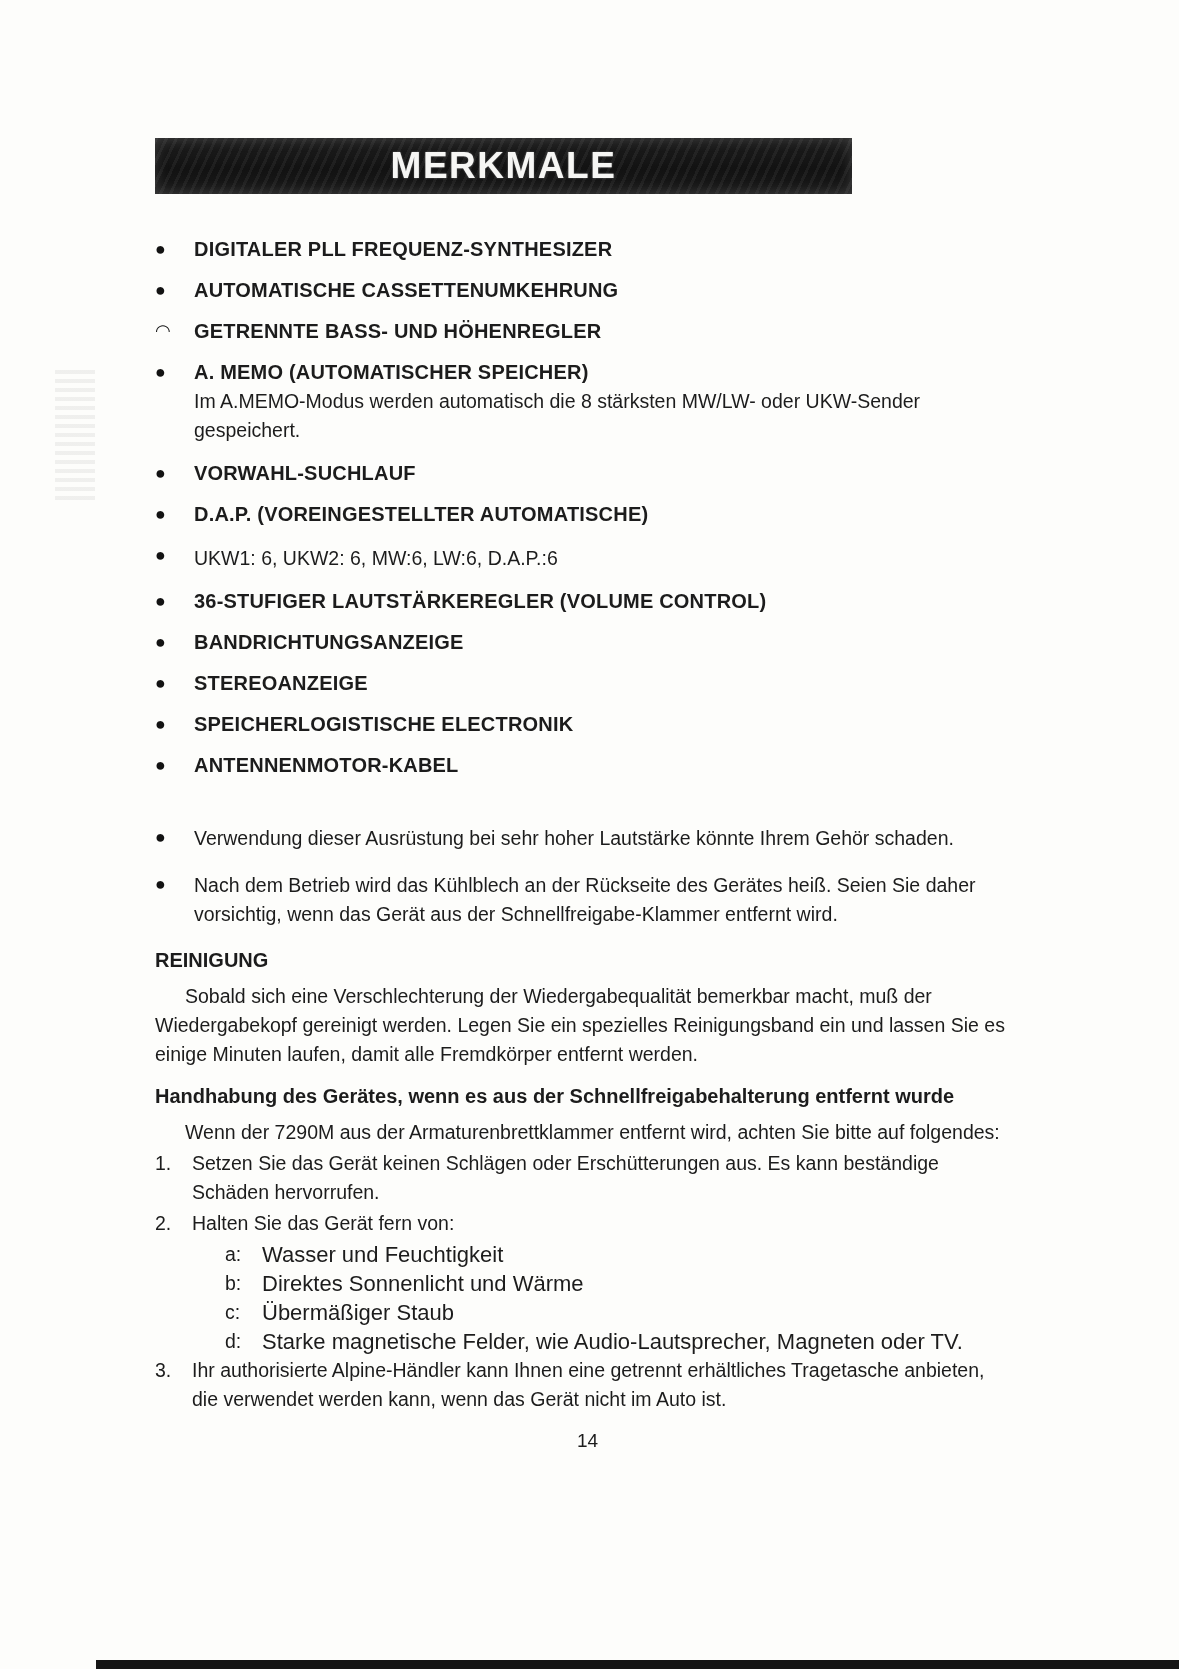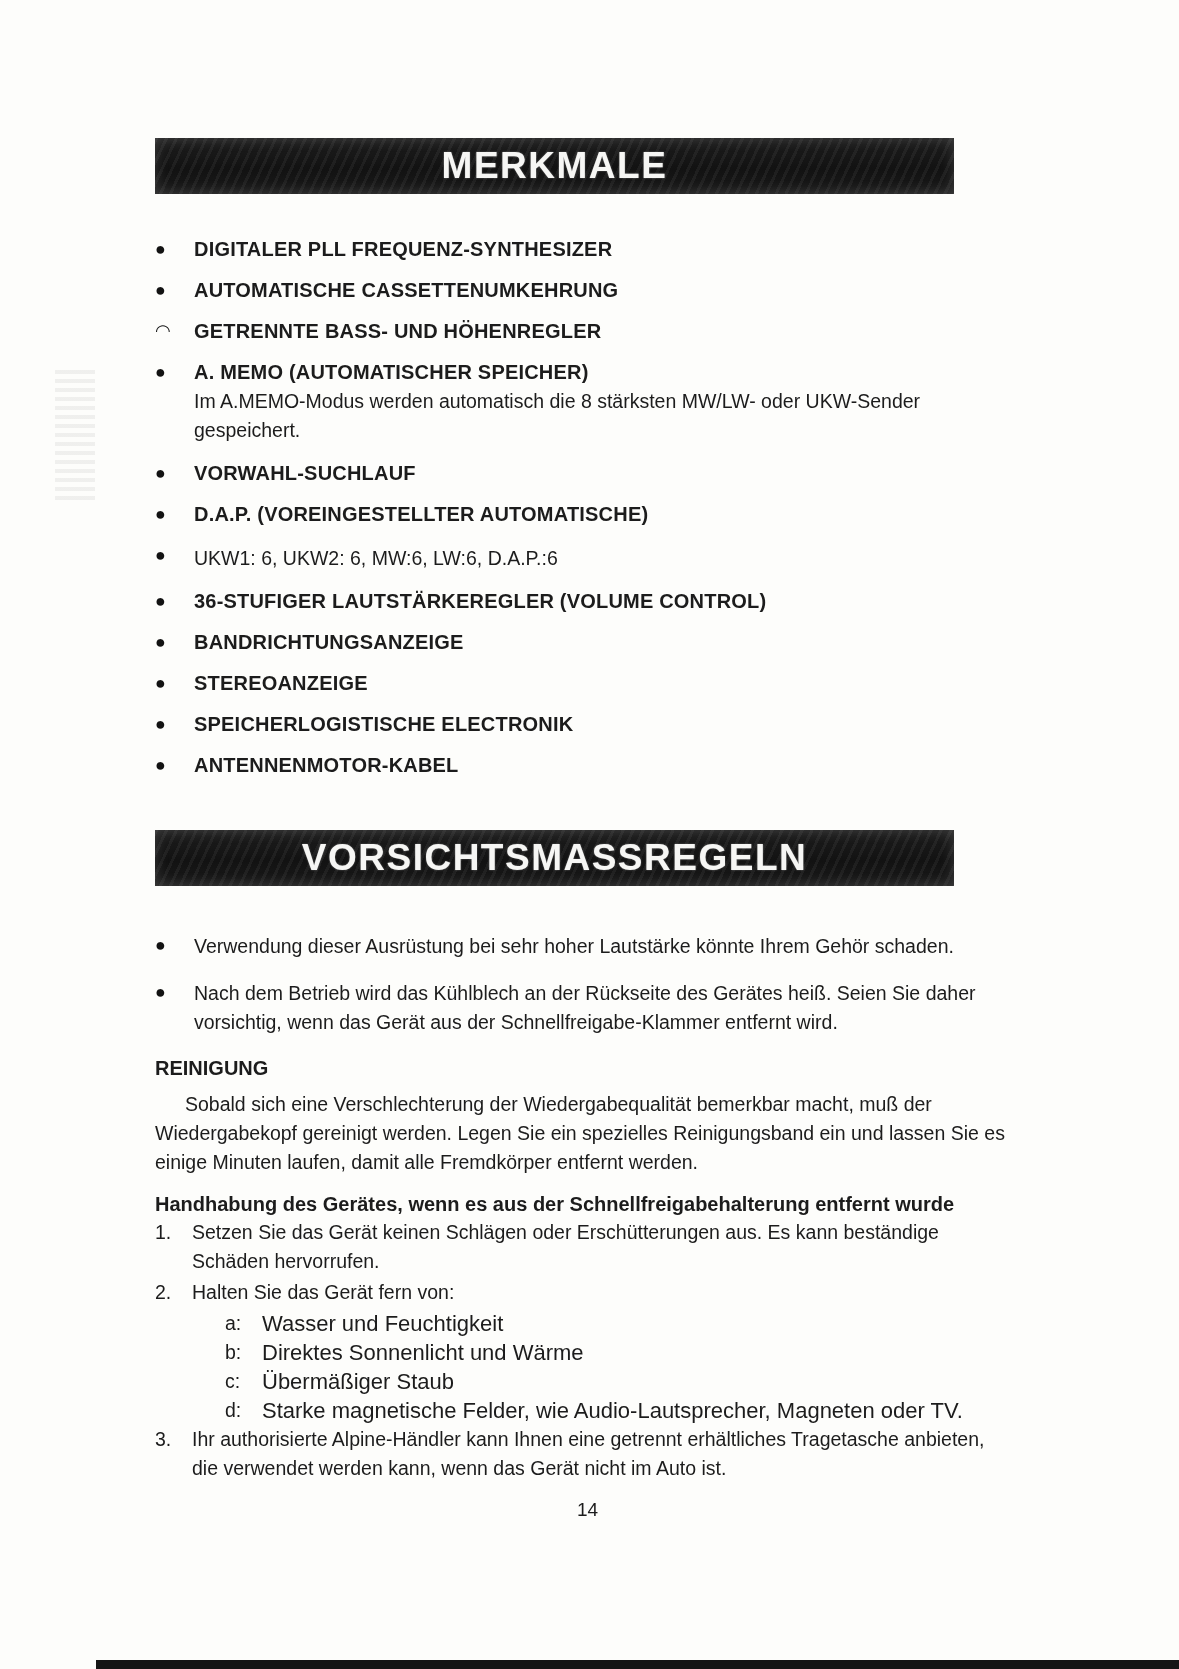--- a/index.html
+++ b/index.html
@@ -14,21 +14,21 @@
     height: 1669px;
     margin: 0 auto;
     background: #fdfdfb;
     color: #1c1c1c;
     box-sizing: border-box;
     padding: 138px 155px 0 155px;
     overflow: hidden;
   }
   
   .banner {
-    width: 799px;
+    width: 697px;
     height: 56px;
     background-image:
       repeating-linear-gradient(115deg, rgba(255,255,255,0.05) 0 3px, rgba(0,0,0,0) 3px 9px),
       linear-gradient(180deg, #1d1d1d 0%, #121212 55%, #1a1a1a 100%);
     background-color: #161616;
     box-shadow: inset 0 0 14px rgba(180,180,180,0.25);
     display: flex;
     align-items: center;
     justify-content: center;
   }
@@ -246,23 +246,20 @@
 
     <div class="feature-row">
       <span class="bullet-cell">●</span>
       <div class="feature-body">
           <div class="feature-title">ANTENNENMOTOR-KABEL</div>
         </div>
     </div>
 
   </div>
 
-  <div class="banner banner-2">
-    <span class="banner-text">VORSICHTSMASSREGELN</span>
-  </div>
 
   <div class="precautions">
 
     <div class="precaution-row">
       <span class="bullet-cell">●</span>
       <div class="precaution-text">Verwendung dieser Ausrüstung bei sehr hoher Lautstärke könnte Ihrem Gehör schaden.</div>
     </div>
 
     <div class="precaution-row">
       <span class="bullet-cell">●</span>
@@ -271,20 +268,21 @@
 
   </div>
 
   <div class="section">
     <div class="section-heading">REINIGUNG</div>
     <p class="body-para">Sobald sich eine Verschlechterung der Wiedergabequalität bemerkbar macht, muß der Wiedergabekopf gereinigt werden.  Legen Sie ein spezielles Reinigungsband ein und lassen Sie es einige Minuten laufen, damit alle Fremdkörper entfernt werden.</p>
   </div>
 
   <div class="section">
     <div class="section-heading">Handhabung des Gerätes, wenn es aus der Schnellfreigabehalterung entfernt wurde</div>
+    <p class="body-para no-bottom">Wenn der 7290M aus der Armaturenbrettklammer entfernt wird, achten Sie bitte auf folgendes:</p>
 
     <div class="num-list">
 
       <div class="num-item">
         <span class="num-cell">1.</span>
         <div class="num-text">Setzen Sie das Gerät keinen Schlägen oder Erschütterungen aus.  Es kann beständige Schäden hervorrufen.</div>
       </div>
 
       <div class="num-item">
         <span class="num-cell">2.</span>

